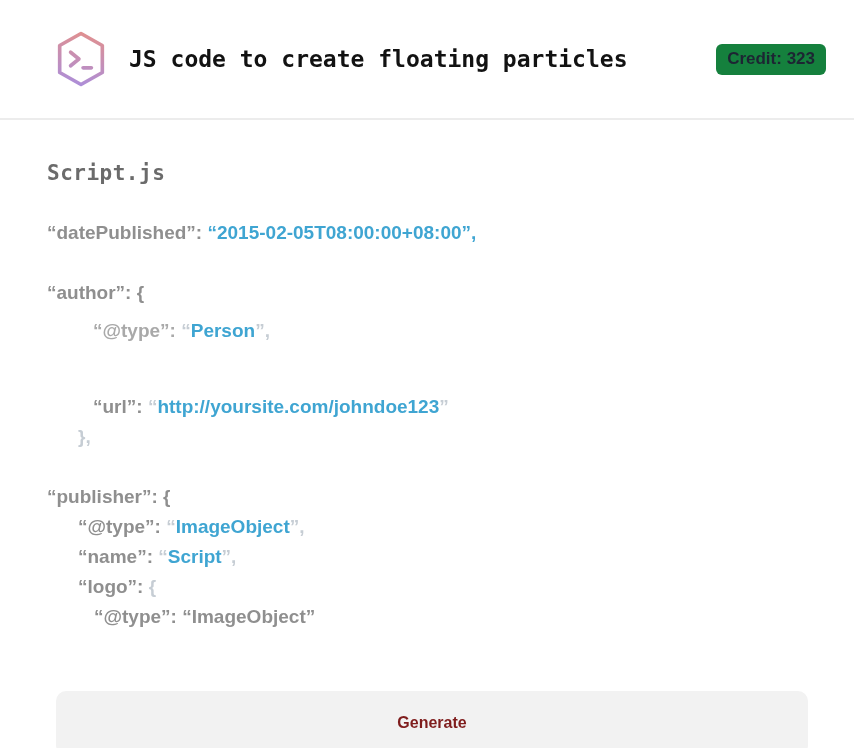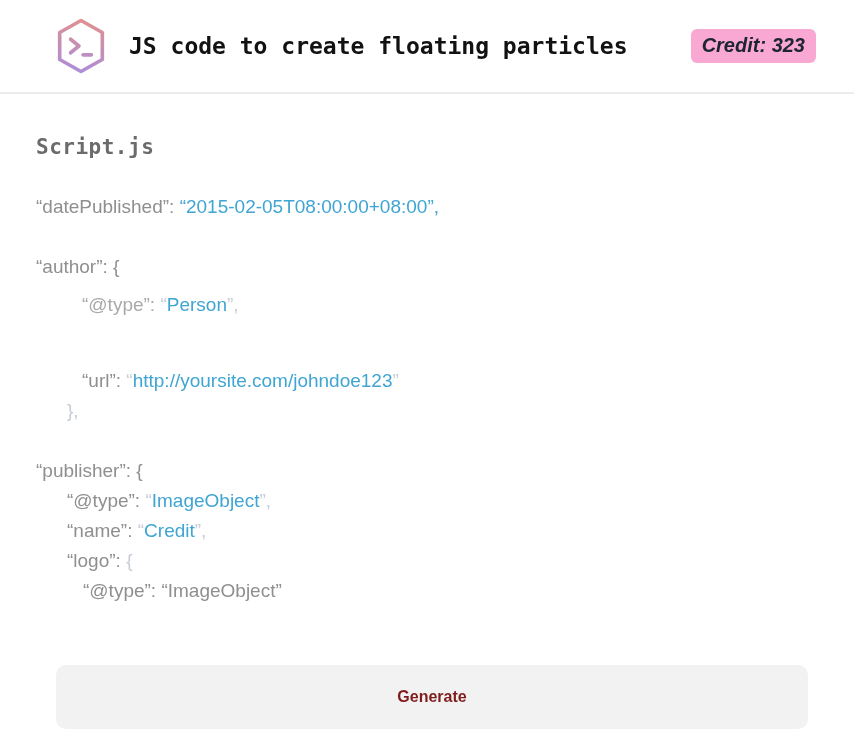--- a/index.html
+++ b/index.html
@@ -1,64 +1,64 @@
 <!DOCTYPE html>
 <html><head>
 <meta charset="utf-8">
 <style>
   * { margin: 0; padding: 0; box-sizing: border-box; }
   html, body { width: 854px; height: 748px; background: #ffffff; overflow: hidden; }
   body { font-family: "Liberation Sans", sans-serif; }
 
   
   .app-header {
-    height: 94px;
+    height: 120px;
     display: flex;
     align-items: center;
     padding-left: 55px;
-    padding-right: 38px;
+    padding-right: 28px;
     border-bottom: 2px solid #ececec;
     background: #ffffff;
   }
   .logo-wrap { width: 52px; height: 58px; flex: 0 0 auto; display: flex; align-items: center; justify-content: center; }
   .app-title {
     font-family: "DejaVu Sans Mono", monospace;
     font-weight: bold;
     font-size: 23px;
     color: #121212;
     margin-left: 22px;
     letter-spacing: 0px;
     white-space: nowrap;
   }
   .credit-badge {
     margin-left: auto;
-    background: #f9a8d4;
+    background: #15803d;
     color: #1d2533;
     font-weight: bold;
-    font-size: 20px;
+    font-size: 17px;
     padding: 5px 11px 6px 11px;
     border-radius: 6px;
     white-space: nowrap;
-    font-style: italic;
   }
 
   
-  .main-area { padding-left: 36px; padding-right: 40px; }
+  .main-area { padding-left: 47px; padding-right: 40px; }
   .file-title {
     margin-top: 41px;
     font-family: "DejaVu Sans Mono", monospace;
     font-size: 21px;
     font-weight: bold;
     color: #6b6b6b;
     letter-spacing: 0.5px;
   }
   .code-block {
     margin-top: 33px;
     font-family: "Liberation Sans", sans-serif;
     font-size: 19px;
+    font-weight: bold;
   }
   .code-line { line-height: 30px; height: 30px; white-space: pre; }
   .seg-key      { color: #8f8f8f; }
   .seg-keylight { color: #a9a9a9; }
   .seg-blue     { color: #3fa5d2; }
   .seg-muted    { color: #c6cdd4; }
 
   
   .generate-row { margin-top: 59px; padding-left: 56px; padding-right: 46px; }
   .generate-button {
@@ -103,21 +103,21 @@
   <div class="code-block" id="code-block">
       <div class="code-line" style="padding-left: 0px;"><span class="seg-key">“datePublished”</span><span class="seg-key">: </span><span class="seg-blue">“2015-02-05T08:00:00+08:00”,</span></div>
       <div class="code-line" style="padding-left: 0px;">&nbsp;</div>
       <div class="code-line" style="padding-left: 0px;"><span class="seg-key">“author”</span><span class="seg-key">: { </span></div>
       <div class="code-line" style="padding-left: 46px; margin-top: 8px;"><span class="seg-keylight">“@type”</span><span class="seg-keylight">: </span><span class="seg-muted">“</span><span class="seg-blue">Person</span><span class="seg-muted">”,</span></div>
       <div class="code-line" style="padding-left: 46px; margin-top: 46px;"><span class="seg-key">“url”</span><span class="seg-key">: </span><span class="seg-muted">“</span><span class="seg-blue">http://yoursite.com/johndoe123</span><span class="seg-muted">”</span></div>
       <div class="code-line" style="padding-left: 31px;"><span class="seg-muted">},</span></div>
       <div class="code-line" style="padding-left: 0px;">&nbsp;</div>
       <div class="code-line" style="padding-left: 0px;"><span class="seg-key">“publisher”</span><span class="seg-key">: { </span></div>
       <div class="code-line" style="padding-left: 31px;"><span class="seg-key">“@type”</span><span class="seg-key">: </span><span class="seg-muted">“</span><span class="seg-blue">ImageObject</span><span class="seg-muted">”,</span></div>
-      <div class="code-line" style="padding-left: 31px;"><span class="seg-key">“name”</span><span class="seg-key">: </span><span class="seg-muted">“</span><span class="seg-blue">Credit</span><span class="seg-muted">”,</span></div>
+      <div class="code-line" style="padding-left: 31px;"><span class="seg-key">“name”</span><span class="seg-key">: </span><span class="seg-muted">“</span><span class="seg-blue">Script</span><span class="seg-muted">”,</span></div>
       <div class="code-line" style="padding-left: 31px;"><span class="seg-key">“logo”</span><span class="seg-key">: </span><span class="seg-muted">{</span></div>
       <div class="code-line" style="padding-left: 47px;"><span class="seg-key">“@type”: “ImageObject”</span></div>
     </div>
 </main>
 
 <div class="generate-row">
   <button class="generate-button">Generate</button>
 </div>
 
 </body></html>

